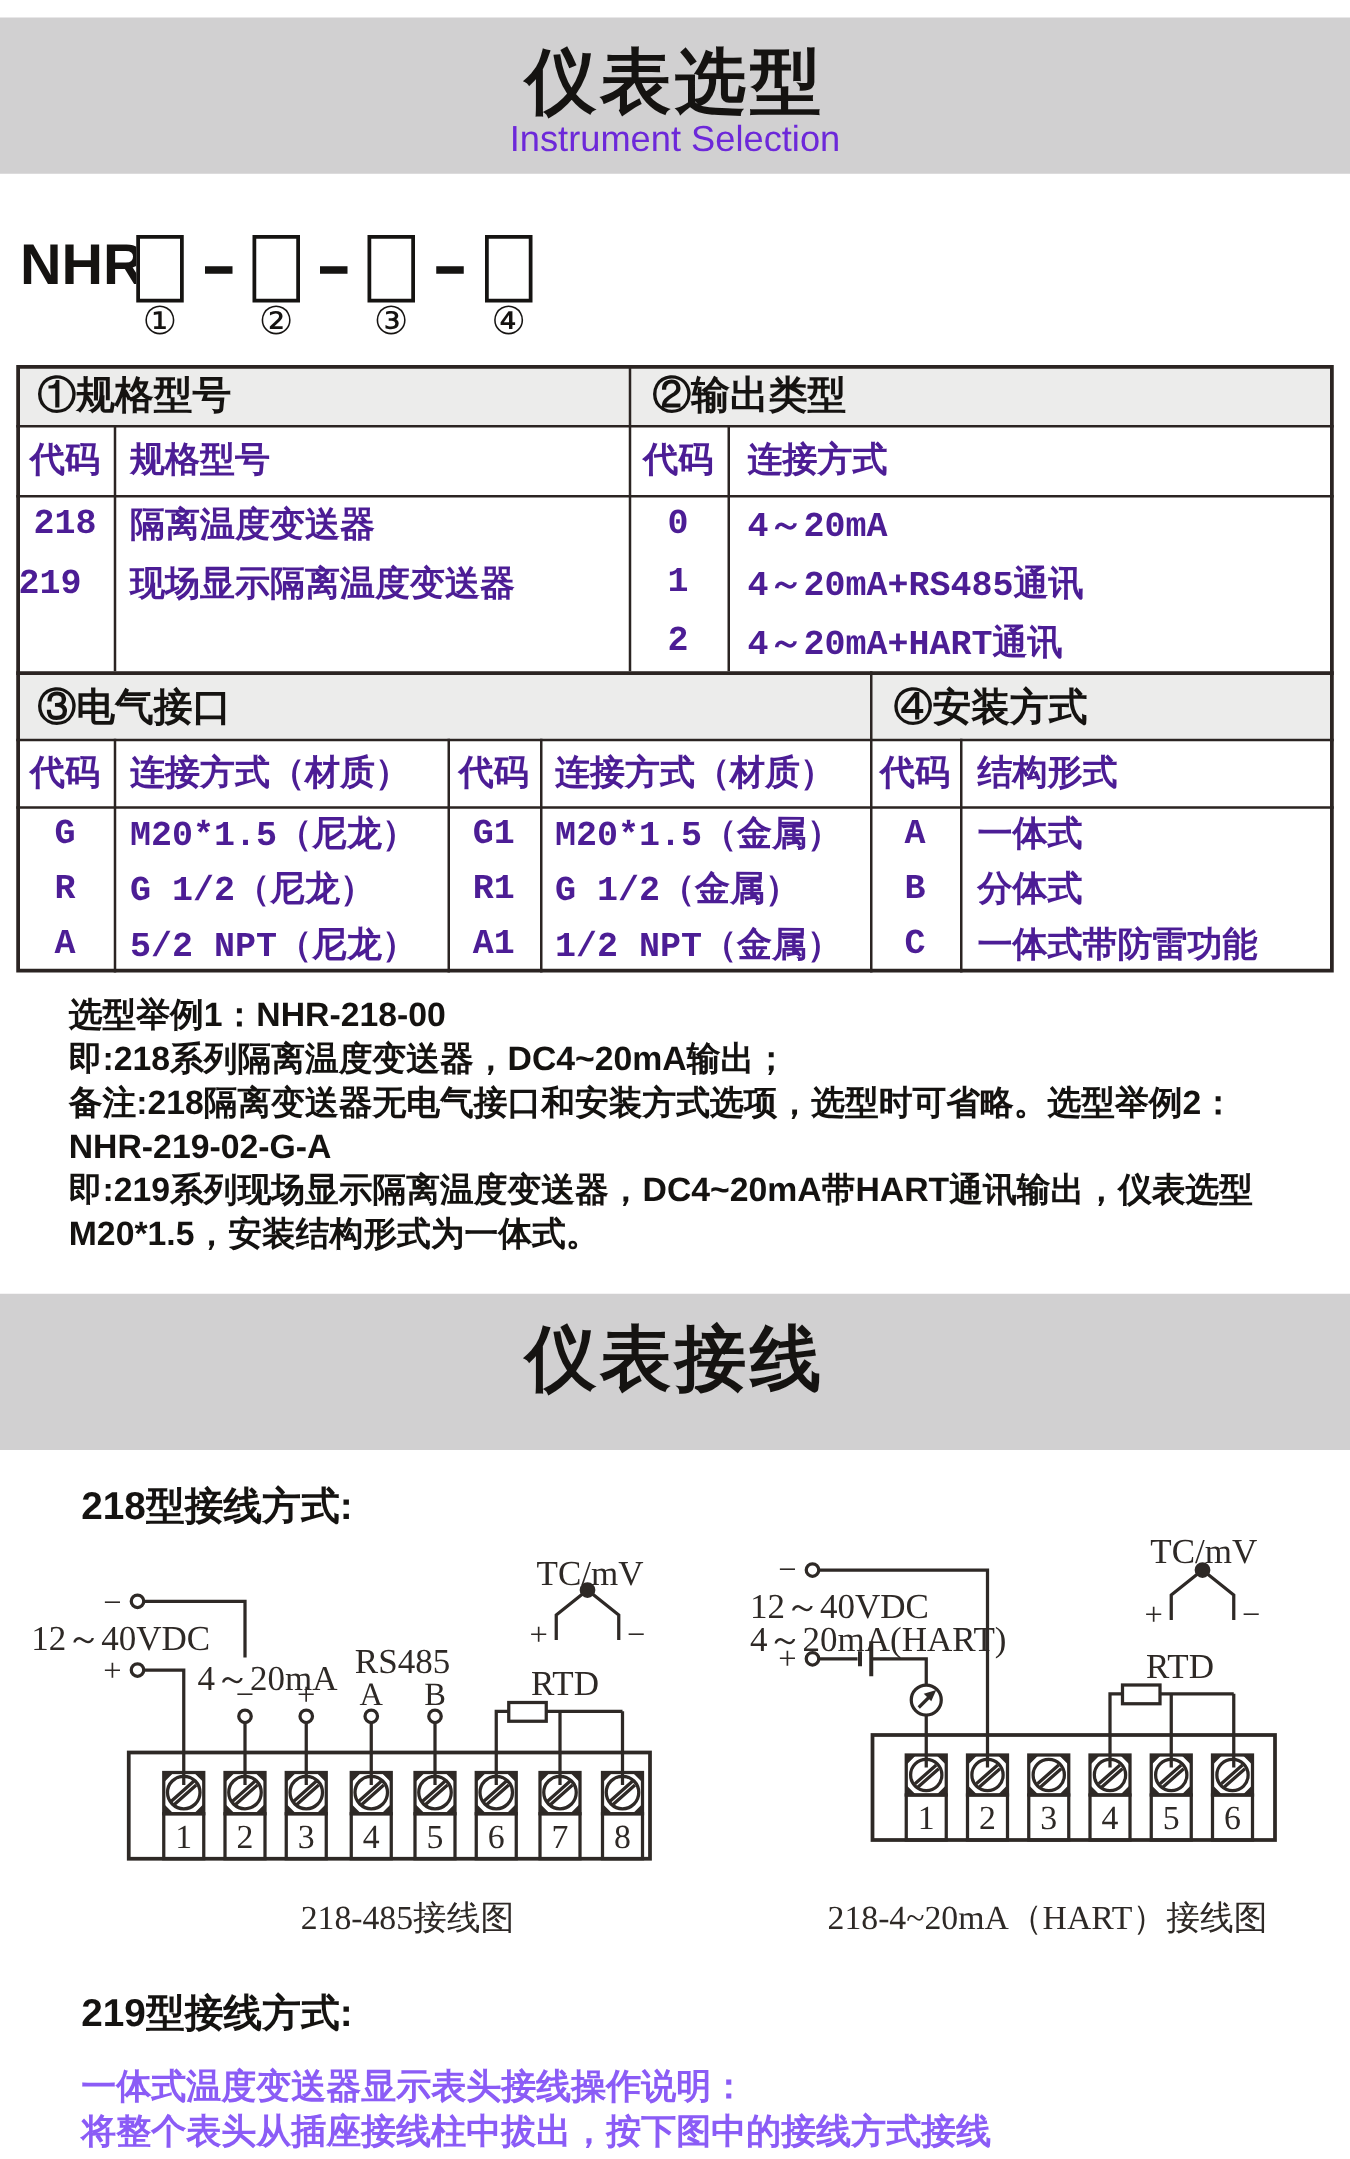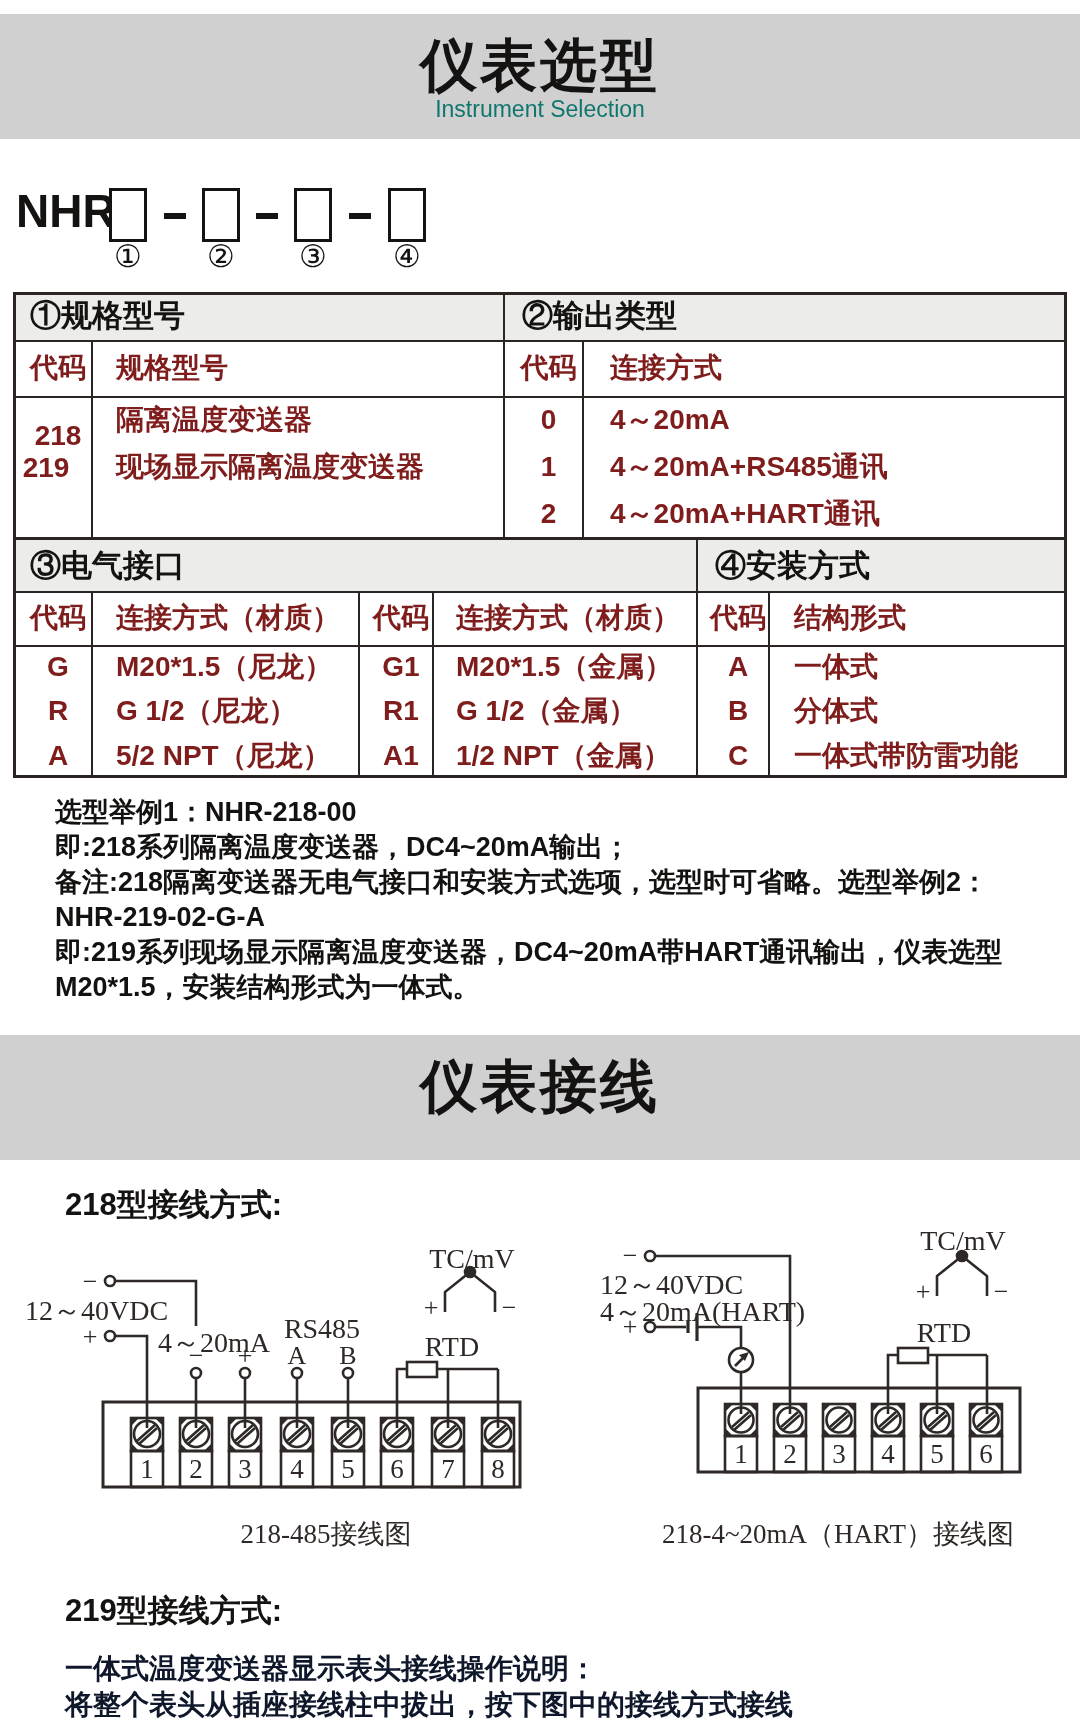--- a/index.html
+++ b/index.html
@@ -4,39 +4,39 @@
 <style>
   * { margin:0; padding:0; box-sizing:border-box; }
   html,body { background:#fff; }
   .page {
     position:relative; width:1080px; height:1727px; background:#ffffff;
     font-family:"Liberation Sans", sans-serif; color:#1c1917; overflow:hidden;
   }
   .abs { position:absolute; }
   .band { left:0; width:1080px; background:#d1d0d1; }
   .band-title { left:0; width:1080px; text-align:center; font-size:57px; font-weight:700; color:#151311; letter-spacing:3px; }
-  .band-sub   { left:0; width:1080px; text-align:center; font-size:23px; font-weight:400; color:#0f766e; }
+  .band-sub   { left:0; width:1080px; text-align:center; font-size:29px; font-weight:400; color:#6d28d9; }
 
   .nhr { font-size:46px; font-weight:700; letter-spacing:0px; color:#151311; }
   .mbox { width:38px; height:54px; border:3px solid #151311; background:#fff; }
   .mdash { width:22px; height:6px; background:#151311; }
   .mnum { width:34px; text-align:center; font-size:31px; font-family:"Liberation Serif", serif; color:#151311; }
 
   
   .tfill { background:#ececeb; }
   .hline { background:#2b2422; left:13px; width:1054px; }
   .vline { background:#2b2422; width:2px; }
   .sechdr { font-size:31px; font-weight:700; color:#151311; display:flex; align-items:center; padding-left:17px; }
-  .tcell  { font-family:Liberation Sans, sans-serif; font-size:28px; font-weight:600; color:#7f1d1d; display:flex; align-items:center;padding-left:12px; }
+  .tcell  { font-family:Liberation Mono, monospace; font-size:28px; font-weight:600; color:#4c1d95; display:flex; align-items:center; }
   .tcenter { justify-content:center; text-align:center; }
 
   .notes { font-size:27px; font-weight:700; color:#141210; line-height:35px; }
 
   .wirehdr { font-size:31px; font-weight:700; color:#151311; }
-  .wnote   { font-size:28px; font-weight:700; color:#0f172a; }
+  .wnote   { font-size:28px; font-weight:700; color:#8b5cf6; }
 
   svg text { font-family:"Liberation Serif", serif; fill:#2e2926; }
   .dlabel  { font-size:28px; }
   .dsmall  { font-size:26px; }
   .dnum    { font-size:27px; }
   .dcap    { font-size:27px; }
 </style>
 </head>
 <body>
 
@@ -82,21 +82,21 @@
     <div class="abs vline" style="left:768px; top:591px; height:187px;"></div>
 
     <div class="abs sechdr" style="left:13px; top:292px; width:490px; height:48px;">①规格型号</div>
     <div class="abs sechdr" style="left:505px; top:292px; width:562px; height:48px;">②输出类型</div>
 
     <div class="abs tcell tcenter" style="left:13px; top:340px; width:78px; height:56px;">代码</div>
     <div class="abs tcell" style="left:104px; top:340px; width:395px; height:56px;">规格型号</div>
     <div class="abs tcell tcenter" style="left:503px; top:340px; width:79px; height:56px;">代码</div>
     <div class="abs tcell" style="left:598px; top:340px; width:460px; height:56px;">连接方式</div>
 
-    <div class="abs tcell tcenter" style="left:13px; top:396px; width:78px; height:47px;margin-top:16px;">218</div>
+    <div class="abs tcell tcenter" style="left:13px; top:396px; width:78px; height:47px;">218</div>
     <div class="abs tcell" style="left:104px; top:396px; width:395px; height:47px;">隔离温度变送器</div>
     <div class="abs tcell tcenter" style="left:13px; top:444px; width:54px; height:47px;">219</div>
     <div class="abs tcell" style="left:104px; top:443px; width:395px; height:47px;">现场显示隔离温度变送器</div>
 
     <div class="abs tcell tcenter" style="left:503px; top:396px; width:79px; height:47px;">0</div>
     <div class="abs tcell" style="left:598px; top:396px; width:460px; height:47px;">4～20mA</div>
     <div class="abs tcell tcenter" style="left:503px; top:443px; width:79px; height:47px;">1</div>
     <div class="abs tcell" style="left:598px; top:443px; width:460px; height:47px;">4～20mA+RS485通讯</div>
     <div class="abs tcell tcenter" style="left:503px; top:490px; width:79px; height:47px;">2</div>
     <div class="abs tcell" style="left:598px; top:490px; width:460px; height:47px;">4～20mA+HART通讯</div>

